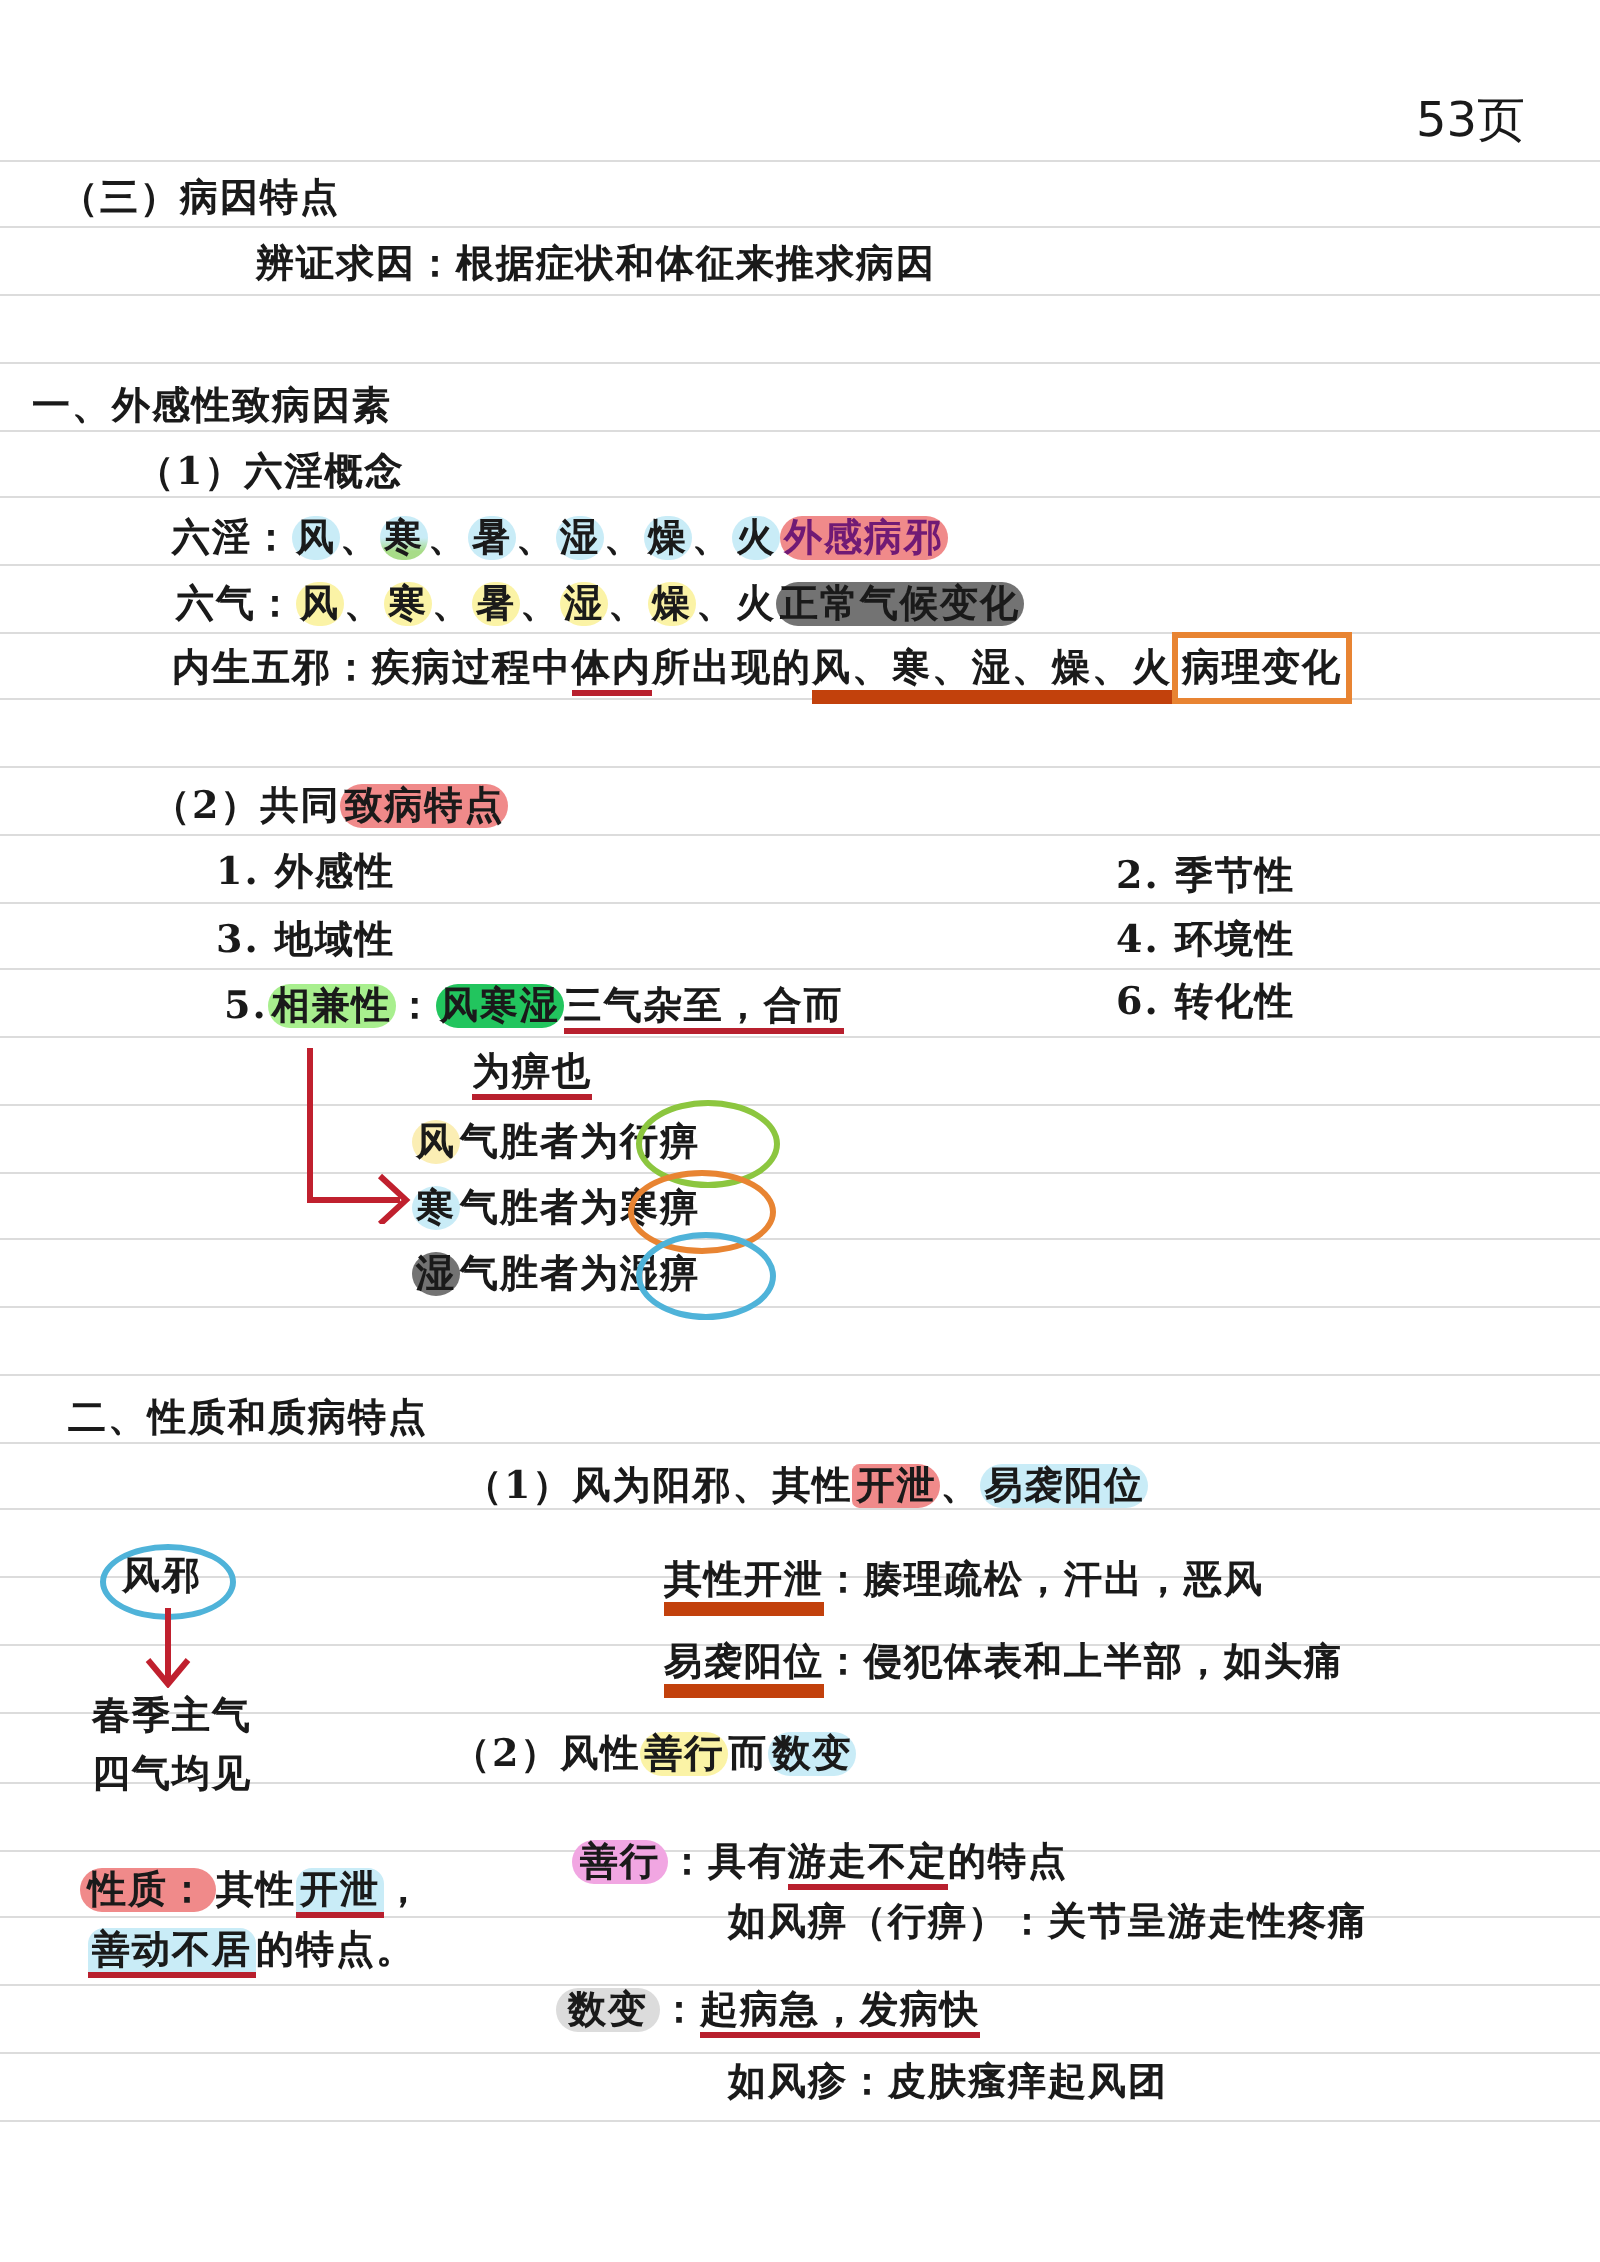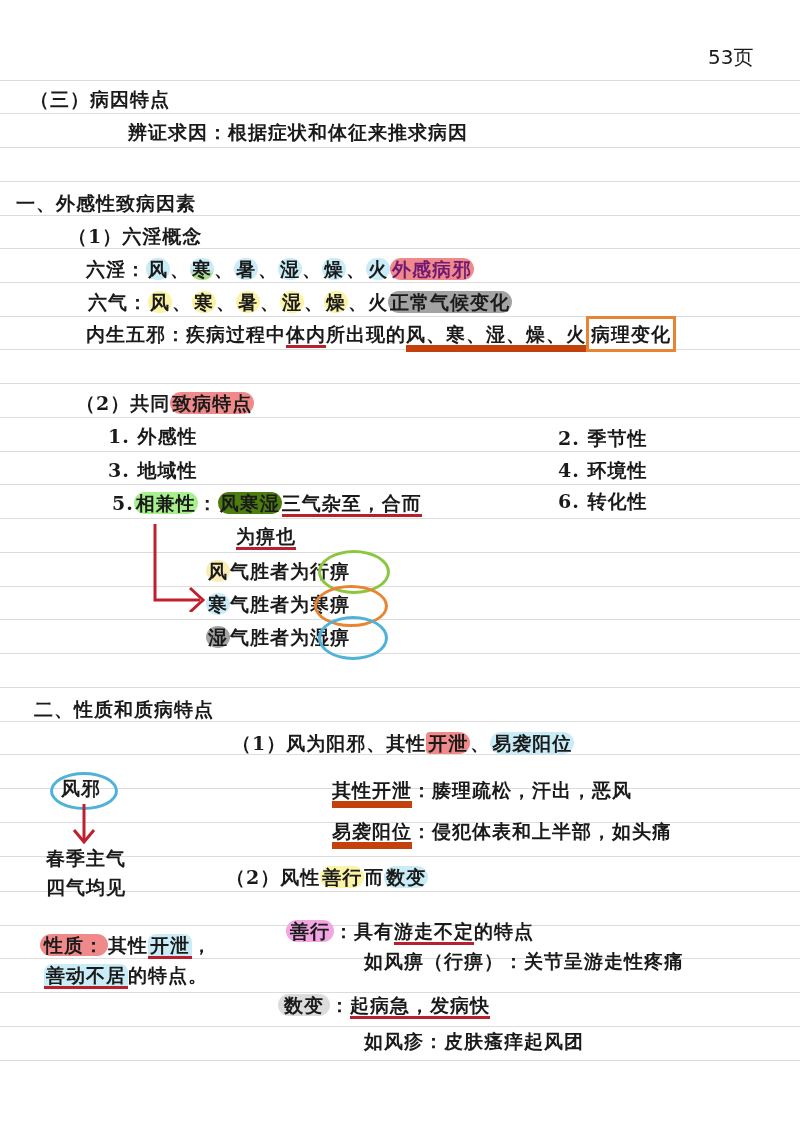--- a/index.html
+++ b/index.html
@@ -8,31 +8,31 @@
     background:#ffffff;
     font-family: "DejaVu Serif", "Liberation Serif", serif;
     color:#1a1a1a;
   }
   .rule { position:absolute; left:0; width:800px; height:1px; background:#dcdcdc; }
   .t { position:absolute; font-size:19px; line-height:26px; white-space:nowrap; font-weight:bold; letter-spacing:1px; }
   .hl { border-radius:12px; padding:0 2px; }
   .hl-blue { background:#c9ecf7; }
   .hl-yellow { background:#fbf3a6; }
   .hl-red { background:#f08a8a; }
-  .hl-peach { background:#a3a3a3; }
+  .hl-peach { background:#737373; }
   .hl-green { background:#a8ef8e; }
-  .hl-violet { background:#4d7c0f; }
+  .hl-violet { background:#22c55e; }
   .hl-pink { background:#f1a6e2; }
   .hl-gray { background:#dcdcdc; }
   .hl-lightyellow { background:#fbeeb4; }
   .ul-red { border-bottom:3px solid #b8202e; }
   .ul-green { border-bottom:7px solid #c2410c; }
   .box-orange { border:3px solid #e88432; padding:4px 2px; }
   .circle { position:absolute; border-radius:50%; border:3px solid; }
-  .page-num { position:absolute; left:708px; top:44px; font-family:"DejaVu Sans", sans-serif; font-size:20px; font-weight:normal; }
+  .page-num { position:absolute; left:708px; top:44px; font-family:"DejaVu Sans", sans-serif; font-size:24px; font-weight:normal; }
 </style>
 </head>
 <body>
 
 <div>
   <div class="rule" style="top:80px"></div>
   <div class="rule" style="top:113px"></div>
   <div class="rule" style="top:147px"></div>
   <div class="rule" style="top:181px"></div>
   <div class="rule" style="top:215px"></div>

